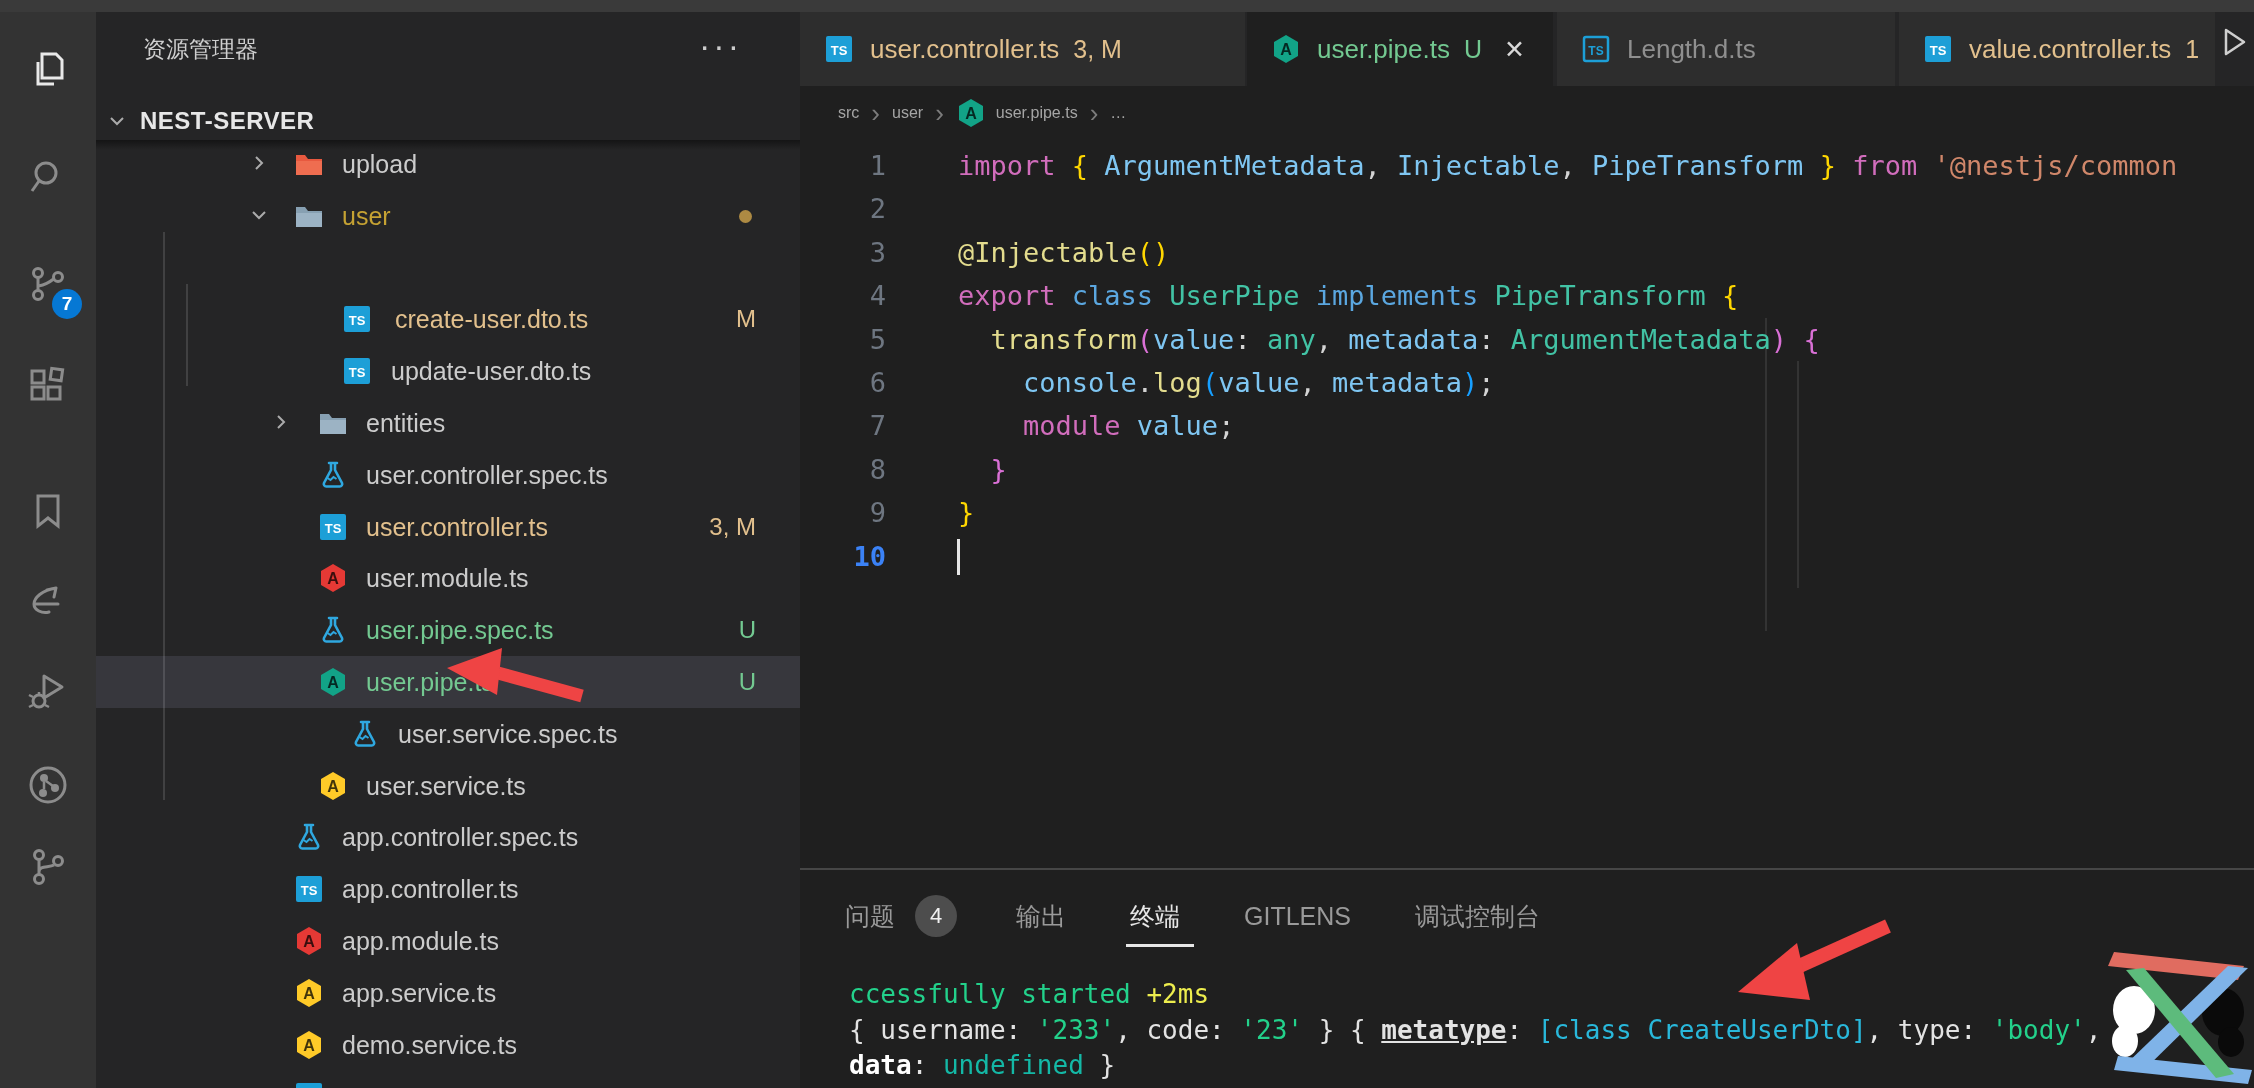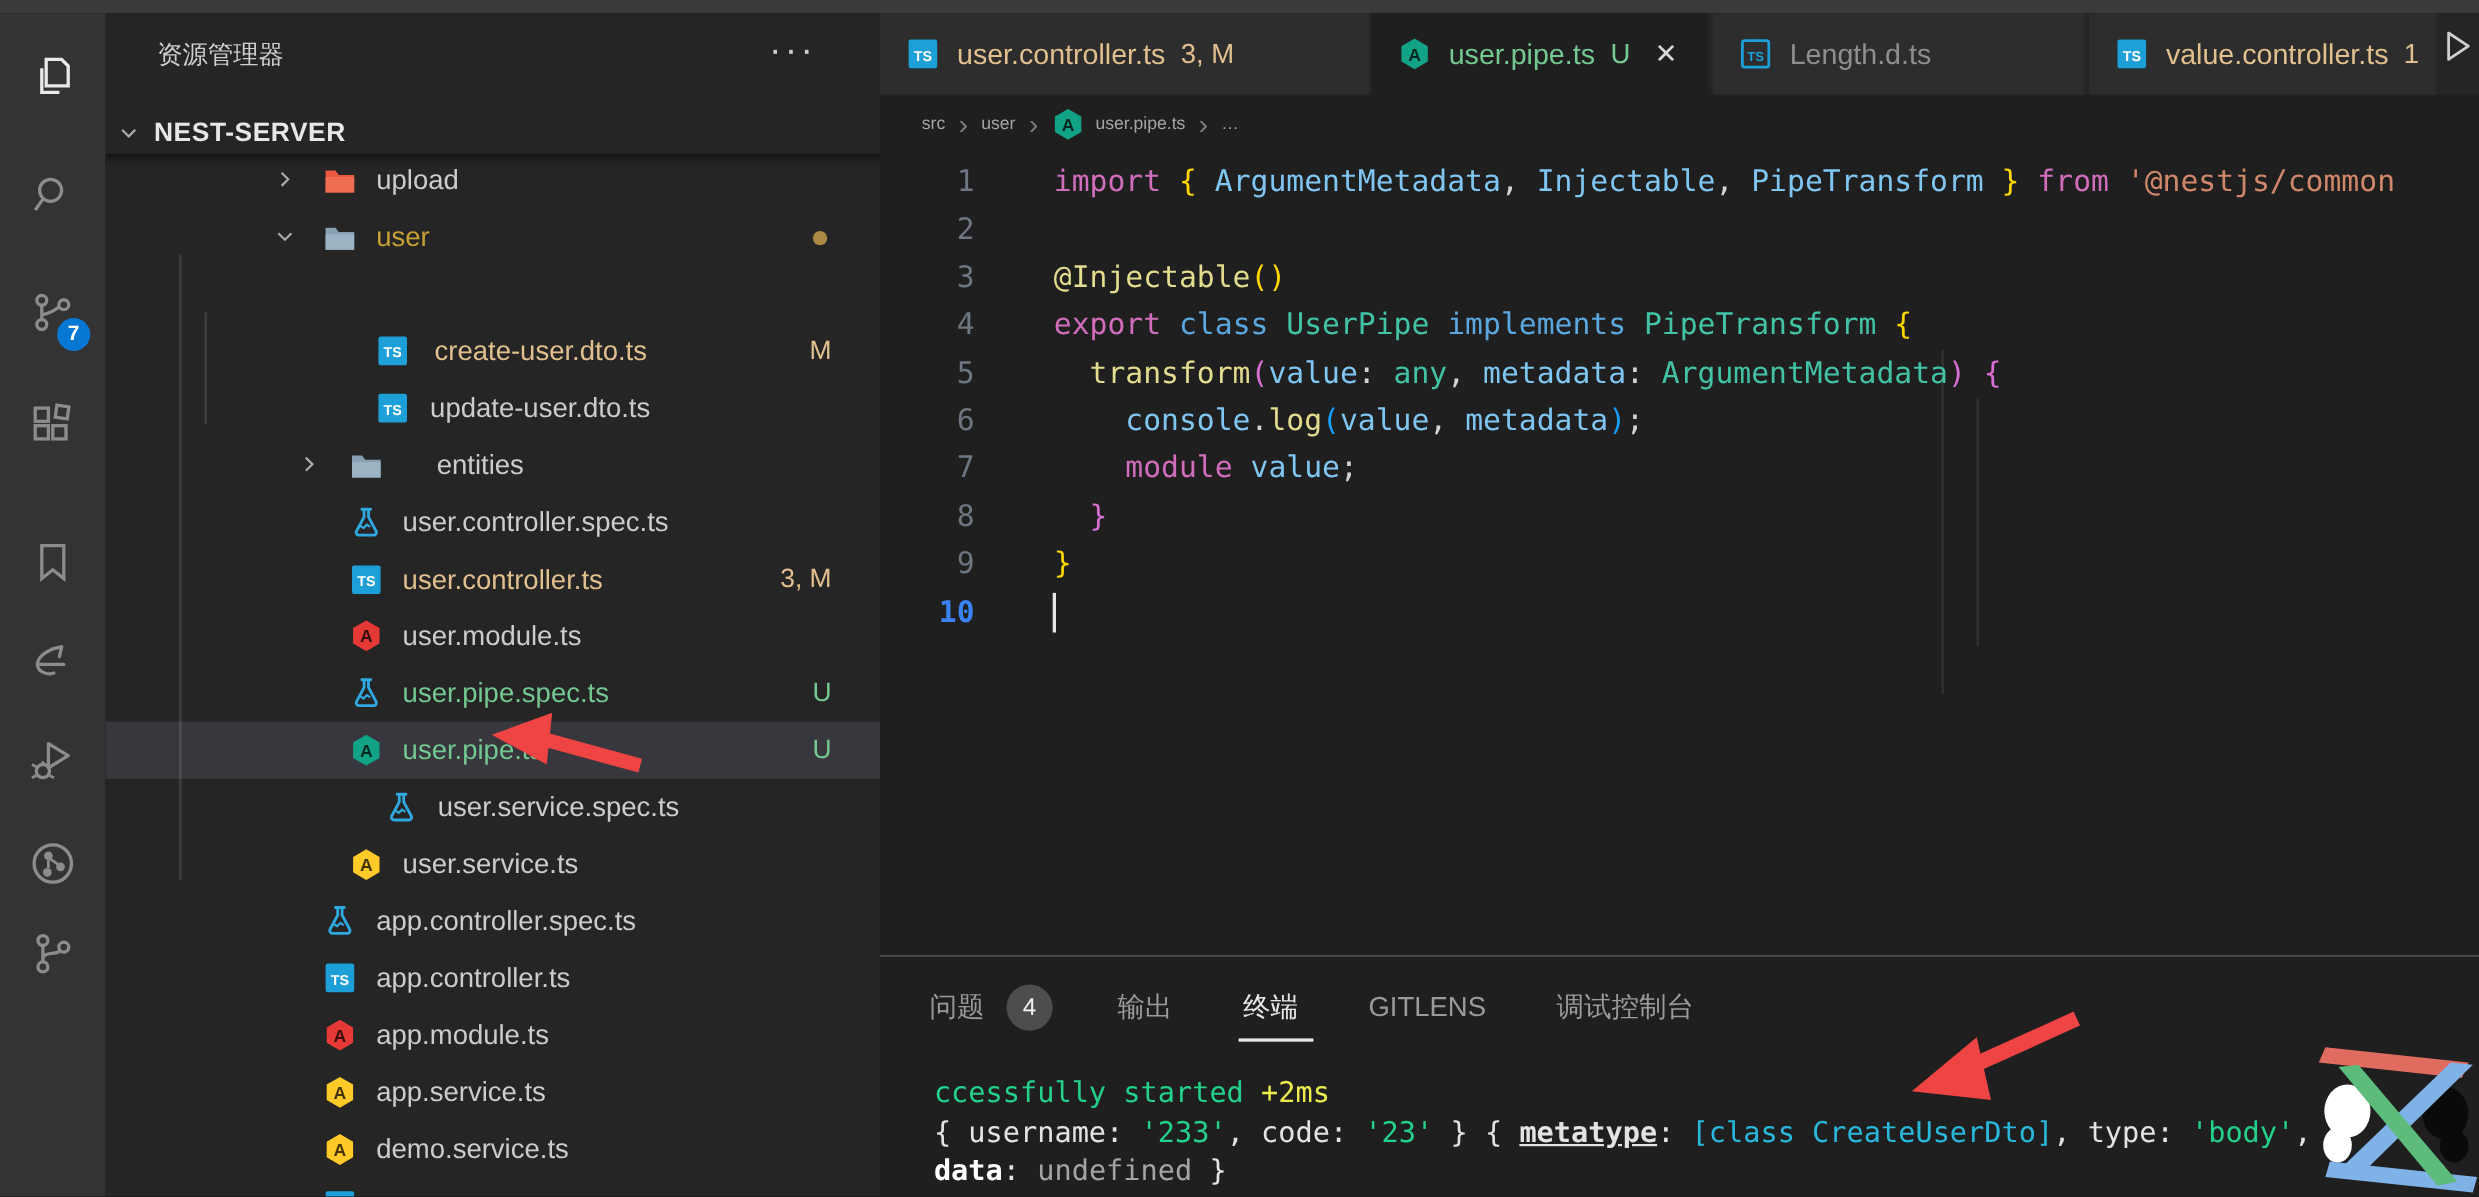--- a/index.html
+++ b/index.html
@@ -65,21 +65,21 @@
   #panel-divider{left:800px;top:868px;width:1454px;height:2px;background:#464646;}
   #panel{left:800px;top:870px;width:1454px;height:218px;background:#1f1f1f;}
   .ptab{position:absolute;top:18px;height:56px;line-height:56px;font-size:25px;color:#9a9a9a;cursor:pointer;white-space:nowrap;}
   .ptab.active{color:#e7e7e7;}
   .ptab-underline{position:absolute;height:3px;background:#e7e7e7;}
   .pbadge{position:absolute;width:42px;height:42px;border-radius:50%;background:#4d4d4d;color:#f0f0f0;
     font-size:22px;display:flex;align-items:center;justify-content:center;}
   .tline{position:absolute;left:49px;width:1400px;height:36px;font-family:"DejaVu Sans Mono","Liberation Mono",monospace;
     font-size:26px;line-height:36px;white-space:pre;}
   .tgreen{color:#23d18b}.tyellow{color:#eded4e}.tcyan{color:#29b8db}
-  .tgray{color:#a3a3a3}.twhite{color:#e3e3e3}
+  .tgray{color:#14b8a6}.twhite{color:#e3e3e3}
   .tbold{color:#ffffff;font-weight:bold}
   .tmeta{color:#e3e3e3;font-weight:bold;text-decoration:underline}
   
   .overlay{pointer-events:none;}
 </style>
 </head>
 <body>
 
 <div id="screen">
   <div class="abs" id="title-strip"></div>
@@ -198,21 +198,21 @@
           <span class="t-label " style="left: 295px;">update-user.dto.ts</span>
         </div>
         <div class="trow" style="top: 257px;">
           <span class="t-chevron" style="left: 176px;"><svg width="18" height="18" viewBox="0 0 18 18">
               <polyline points="6,3 12,9 6,15" fill="none" stroke="#ababab" stroke-width="2"></polyline>
             </svg></span>
           <span class="t-icon" style="left: 222px;"><svg width="30" height="30" viewBox="0 0 30 30">
               <path d="M2,6 h9 l3,4 h14 v16 h-26 z" fill="#87a0b2"></path>
               <path d="M2,12 h26 v14 h-26 z" fill="#9cb3c4"></path>
             </svg></span>
-          <span class="t-label " style="left: 270px; margin-left: 31px;">entities</span>
+          <span class="t-label " style="left: 270px;">entities</span>
         </div>
         <div class="trow" style="top: 308.8px;">
           <span class="t-icon" style="left: 222px;"><svg width="30" height="30" viewBox="0 0 30 30">
               <path d="M11,3 h8 M13,3 v7 L6,23 a2.5,2.5 0 0 0 2.3,3.5 h13.4 A2.5,2.5 0 0 0 24,23 L17,10 v-7" fill="none" stroke="#2fa8e0" stroke-width="2.6" stroke-linecap="round"></path>
               <path d="M9.5,18 l3,2 3,-3 3,2" fill="none" stroke="#2fa8e0" stroke-width="2"></path>
             </svg></span>
           <span class="t-label " style="left: 270px;">user.controller.spec.ts</span>
         </div>
         <div class="trow" style="top: 360.6px;">
           <span class="t-icon" style="left: 222px;"><svg width="30" height="30" viewBox="0 0 30 30">

